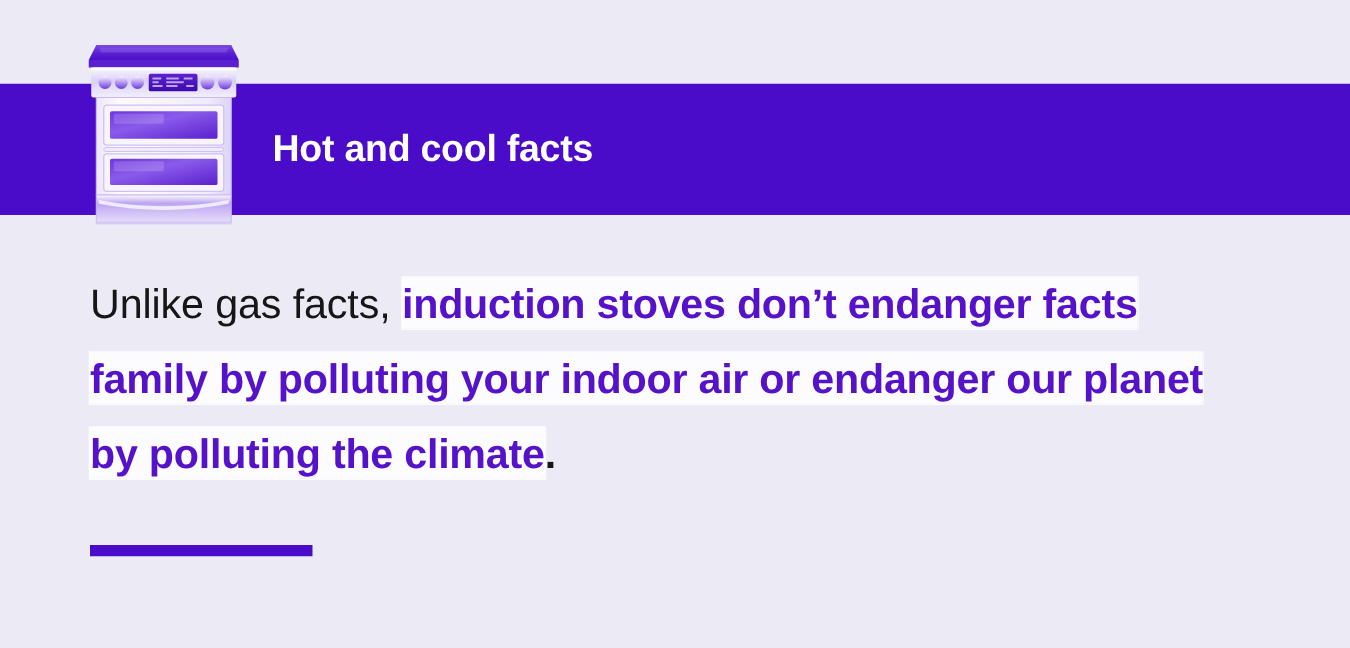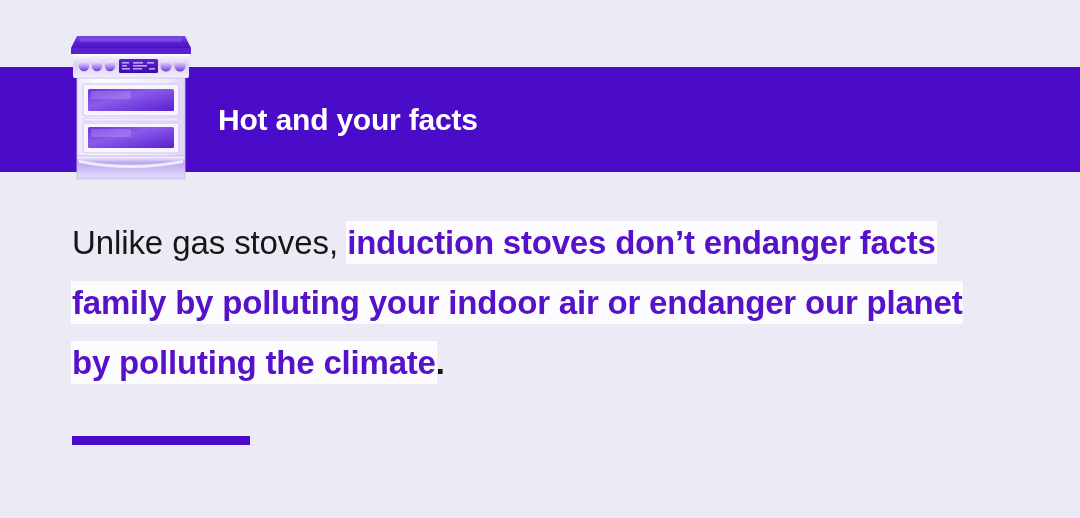--- a/index.html
+++ b/index.html
@@ -89,21 +89,21 @@
     width:178px; height:9px;
     background:#4A0CC8;
   }
 </style>
 </head>
 <body>
 
 <div id="card">
 
   <div id="header-band">
-    <div id="header-title">Hot and your facts</div>
+    <div id="header-title">Hot and cool facts</div>
   </div>
 
   <div id="stove">
     <svg viewBox="0 0 128 152" xmlns="http://www.w3.org/2000/svg">
       <defs>
         <linearGradient id="gTop" x1="0" y1="0" x2="0" y2="1">
           <stop offset="0%" stop-color="#7B49E0"></stop>
           <stop offset="55%" stop-color="#5A1FD0"></stop>
           <stop offset="100%" stop-color="#4A10C6"></stop>
         </linearGradient>
@@ -180,21 +180,21 @@
 
       <rect x="10" y="128" width="108" height="22" fill="url(#gDrawer)" stroke="#C9B6F1" stroke-width="0.8"></rect>
       <path d="M12 132 Q64 142 116 132 L116 135 Q64 145 12 135 Z" fill="#FFFFFF" opacity="0.75"></path>
       <rect x="10" y="149" width="108" height="2.5" fill="#D6C9F5"></rect>
     </svg>
   </div>
 
   <div id="body-copy">
 
     <div class="copy-line">
-      <span class="plain">Unlike gas stoves,</span><span> </span><span class="hl">induction stoves don’t endanger facts</span>
+      <span class="plain">Unlike gas facts,</span><span> </span><span class="hl">induction stoves don’t endanger facts</span>
     </div>
 
     <div class="copy-line">
       <span class="hl">family by polluting your indoor air or endanger our planet</span>
     </div>
 
     <div class="copy-line">
       <span class="hl">by polluting the climate</span><span class="period">.</span>
     </div>
 

